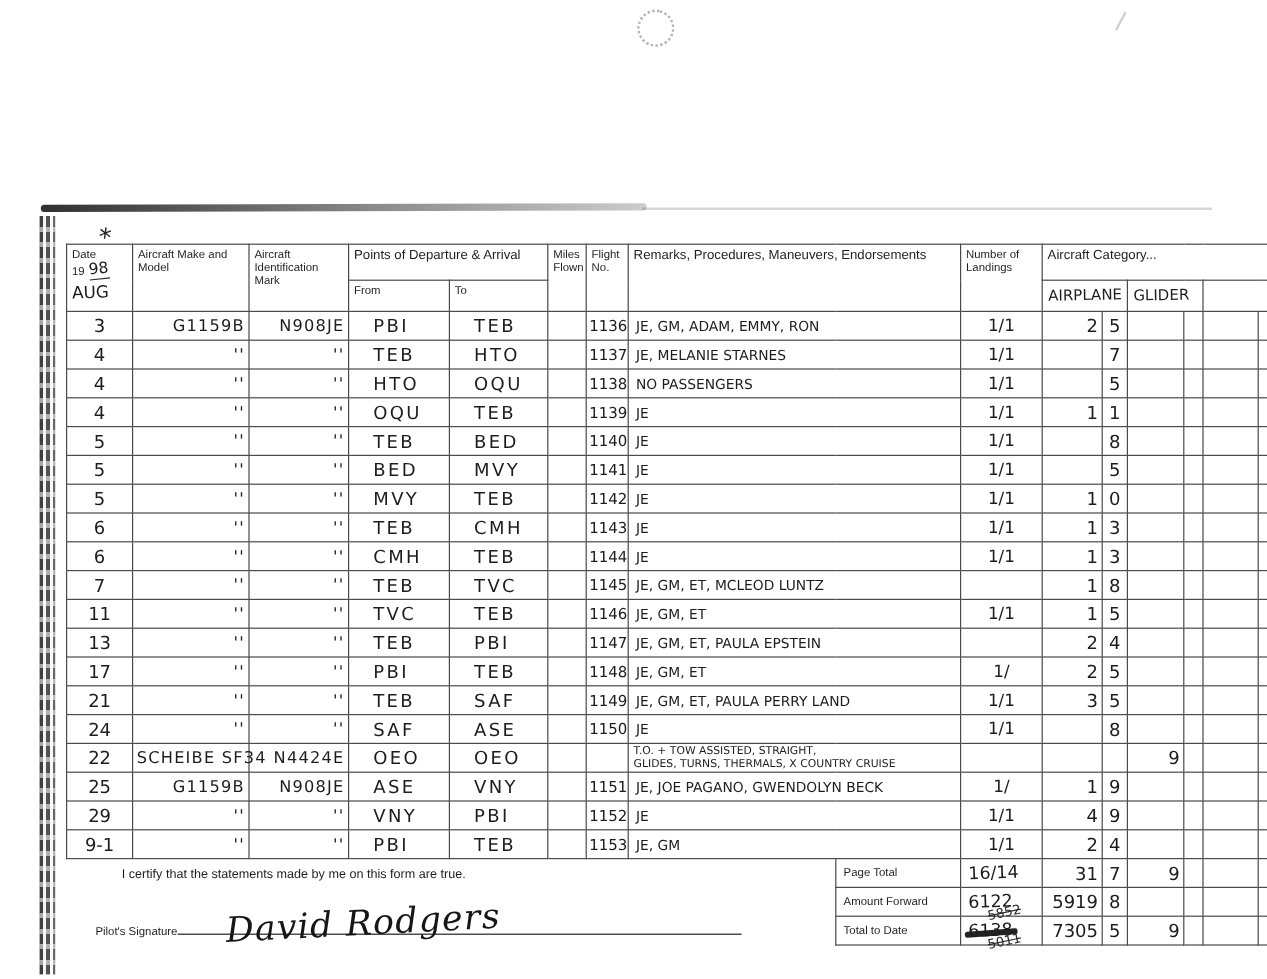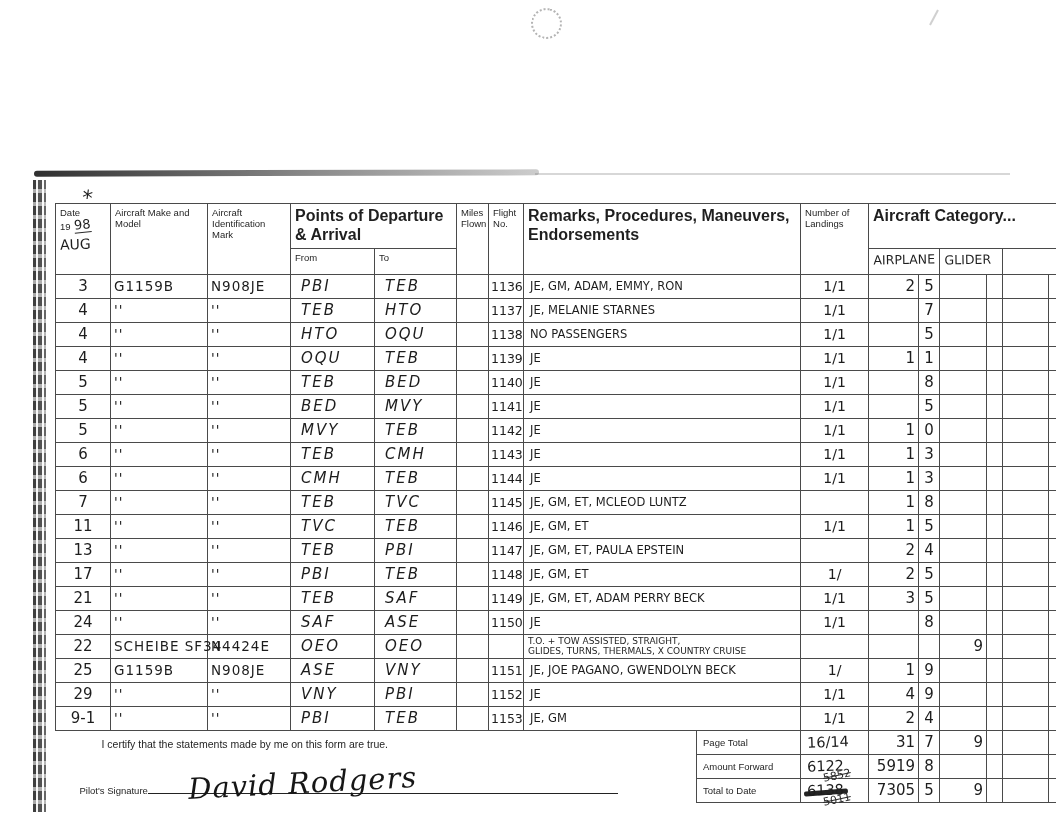--- a/index.html
+++ b/index.html
@@ -42,32 +42,32 @@
     border-collapse:collapse;table-layout:fixed;background:#fff;
   }
   .logbook th,.logbook td{
     border:1px solid #4a4a4a;padding:0 3px;overflow:visible;
     white-space:nowrap;box-sizing:border-box;
   }
   .logbook thead th{
     font-size:9.5px;font-weight:normal;text-align:left;vertical-align:top;
     color:#1f1f1f;line-height:1.18;padding:3px 4px;white-space:normal;
   }
-  .logbook thead th.b{font-weight:bold;font-size:16px;}
+  .logbook thead th.b{font-weight:normal;font-size:11px;}
   tr.h1{height:30px;} tr.h2{height:26px;}
   tr.data-row{height:24px;} tr.total-row{height:24px;}
   
   .hw{font-family:"DejaVu Sans",sans-serif;color:#1d1d1d;}
   .cat-hw{font-size:12.5px !important;font-weight:normal;transform:rotate(-1deg);padding-top:1px !important;vertical-align:middle !important;}
   .hw-year{display:inline-block;border-bottom:1px solid #2a2a2a;font-size:13px;margin-left:3px;transform:translateY(-1px) rotate(-6deg);}
   .hw-month{font-size:14px;margin-top:1px;transform:rotate(-2deg);}
   
   td.c-date{text-align:center;font-size:15px;}
-  td.c-make,td.c-ident{text-align:left;font-size:13.5px;letter-spacing:1px;}
-  td.c-from,td.c-to{text-align:left;padding-left:10px;font-size:15px;letter-spacing:2px;font-style:italic;}
+  td.c-make,td.c-ident{text-align:right;font-size:13.5px;letter-spacing:1px;}
+  td.c-from,td.c-to{text-align:left;padding-left:20px;font-size:15px;letter-spacing:2px;}
   td.c-flight{font-size:12.5px;text-align:left;padding-left:2px;}
   td.rem{font-size:11.5px;text-align:left;padding-left:6px;}
   td.rem-small{font-size:9px;white-space:pre-line;line-height:1.12;text-align:left;padding-left:4px;}
   td.c-landings{text-align:center;font-size:14px;}
   td.c-air_h,td.c-gli_h,td.c-ex_h{text-align:right;padding-right:3px;font-size:15px;}
   td.c-air_t,td.c-gli_t,td.c-ex_t{text-align:center;font-size:15px;padding:0;}
   
   td.t-label{font-size:9.5px;vertical-align:middle;padding-left:6px;color:#1f1f1f;}
   td.t-label.b{font-weight:normal;}
   td.t-land{position:relative;text-align:left;padding-left:6px;}
@@ -361,21 +361,21 @@
         <td class="c-ex_t hw"></td>
       </tr>
       <tr class="data-row">
         <td class="c-date hw">21</td>
         <td class="c-make hw">''</td>
         <td class="c-ident hw">''</td>
         <td class="c-from hw">TEB</td>
         <td class="c-to hw">SAF</td>
         <td class="c-miles hw"></td>
         <td class="c-flight hw">1149</td>
-        <td class="c-remarks hw rem" colspan="2">JE, GM, ET, ADAM PERRY BECK</td>
+        <td class="c-remarks hw rem" colspan="2">JE, GM, ET, PAULA PERRY LAND</td>
         <td class="c-landings hw">1/1</td>
         <td class="c-air_h hw">3</td>
         <td class="c-air_t hw">5</td>
         <td class="c-gli_h hw"></td>
         <td class="c-gli_t hw"></td>
         <td class="c-ex_h hw"></td>
         <td class="c-ex_t hw"></td>
       </tr>
       <tr class="data-row">
         <td class="c-date hw">24</td>

